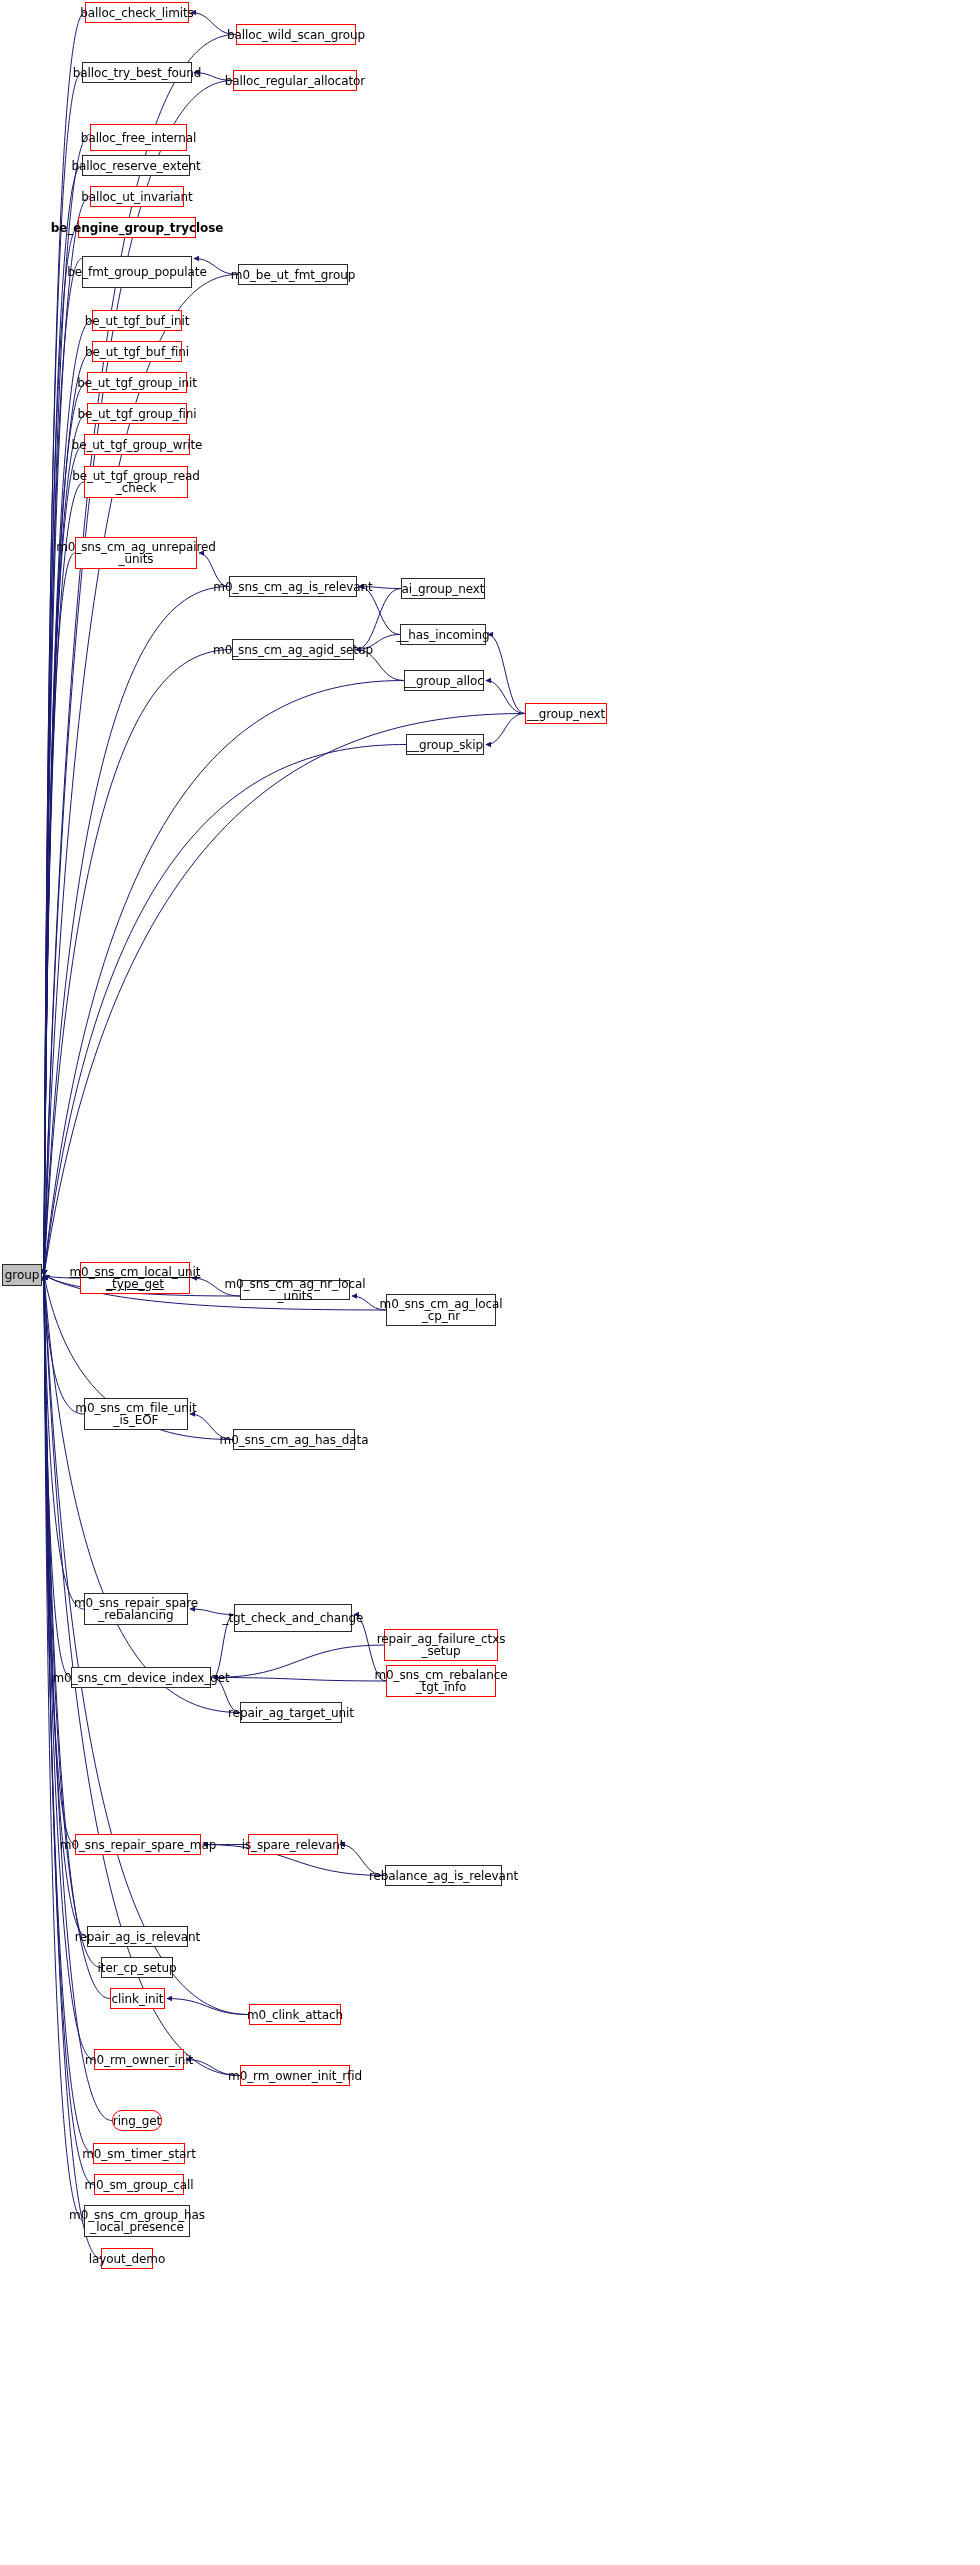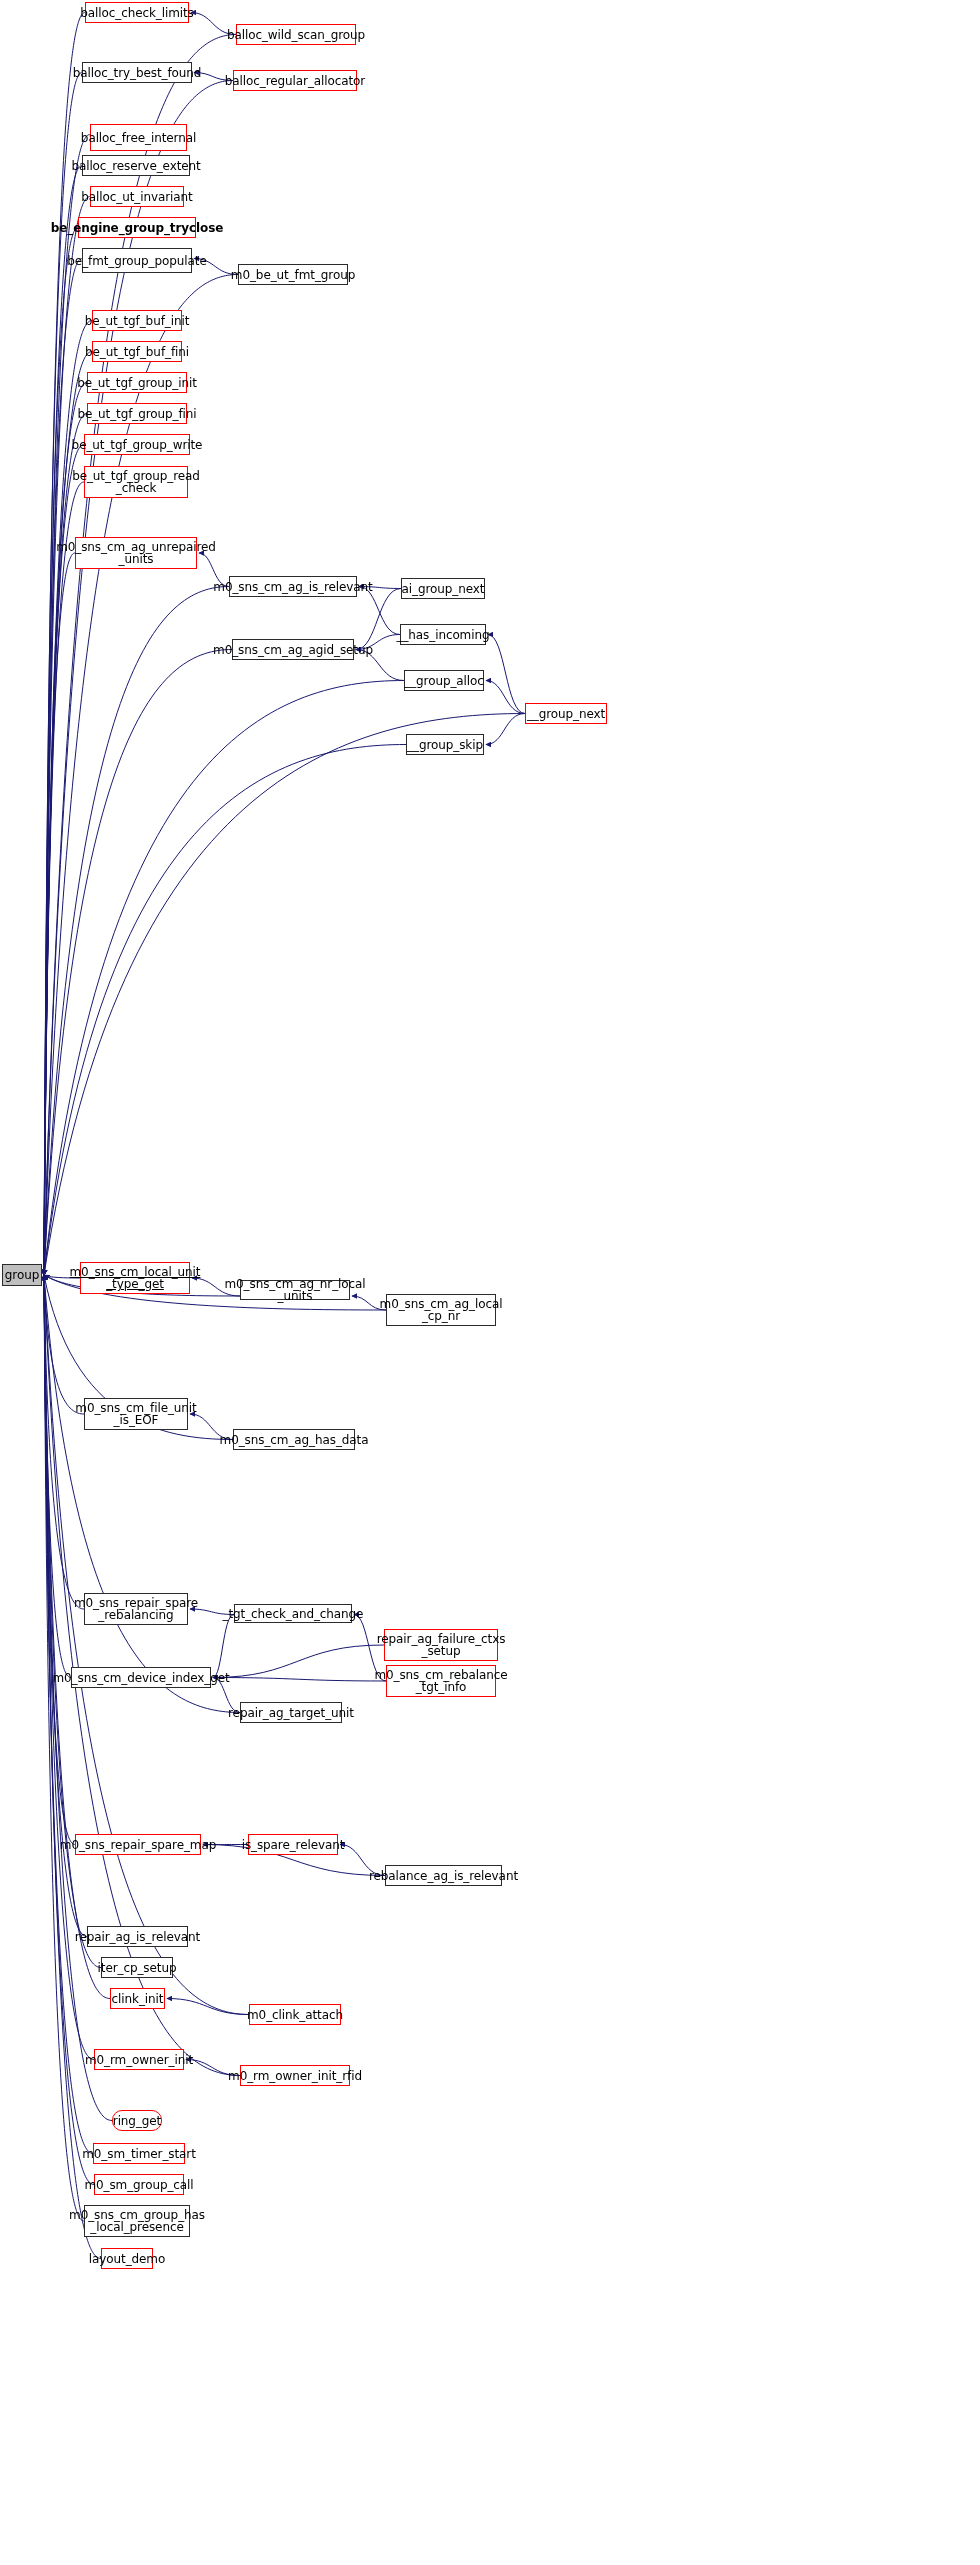--- a/index.html
+++ b/index.html
@@ -133,21 +133,21 @@
   <div id="node-layer">
       <div class="node root" style="left: 2px; top: 1264px; width: 40px; height: 22px;">group</div>
       <div class="node red" style="left: 85px; top: 2px; width: 104px; height: 21px;">balloc_check_limits</div>
       <div class="node red" style="left: 236px; top: 24px; width: 120px; height: 21px;">balloc_wild_scan_group</div>
       <div class="node black" style="left: 82px; top: 62px; width: 110px; height: 21px;">balloc_try_best_found</div>
       <div class="node red" style="left: 233px; top: 70px; width: 124px; height: 21px;">balloc_regular_allocator</div>
       <div class="node red" style="left: 90px; top: 124px; width: 97px; height: 27px; text-align: right;">balloc_free_internal</div>
       <div class="node black" style="left: 82px; top: 155px; width: 108px; height: 21px;">balloc_reserve_extent</div>
       <div class="node red" style="left: 90px; top: 186px; width: 94px; height: 21px;">balloc_ut_invariant</div>
       <div class="node red" style="left: 78px; top: 217px; width: 118px; height: 21px; font-weight: bold;">be_engine_group_tryclose</div>
-      <div class="node black" style="left: 82px; top: 248px; width: 110px; height: 25px;">be_fmt_group_populate</div>
+      <div class="node black" style="left: 82px; top: 256px; width: 110px; height: 32px;">be_fmt_group_populate</div>
       <div class="node black" style="left: 238px; top: 264px; width: 110px; height: 21px;">m0_be_ut_fmt_group</div>
       <div class="node red" style="left: 92px; top: 310px; width: 90px; height: 21px;">be_ut_tgf_buf_init</div>
       <div class="node red" style="left: 92px; top: 341px; width: 90px; height: 21px;">be_ut_tgf_buf_fini</div>
       <div class="node red" style="left: 87px; top: 372px; width: 100px; height: 21px;">be_ut_tgf_group_init</div>
       <div class="node red" style="left: 87px; top: 403px; width: 100px; height: 21px;">be_ut_tgf_group_fini</div>
       <div class="node red" style="left: 84px; top: 434px; width: 106px; height: 21px;">be_ut_tgf_group_write</div>
       <div class="node red" style="left: 84px; top: 466px; width: 104px; height: 32px;">be_ut_tgf_group_read
 _check</div>
       <div class="node red" style="left: 75px; top: 537px; width: 122px; height: 32px;">m0_sns_cm_ag_unrepaired
 _units</div>
@@ -162,21 +162,21 @@
 _type_get</div>
       <div class="node black" style="left: 240px; top: 1280px; width: 110px; height: 20px;">m0_sns_cm_ag_nr_local
 _units</div>
       <div class="node black" style="left: 386px; top: 1294px; width: 110px; height: 32px;">m0_sns_cm_ag_local
 _cp_nr</div>
       <div class="node black" style="left: 84px; top: 1398px; width: 104px; height: 32px;">m0_sns_cm_file_unit
 _is_EOF</div>
       <div class="node black" style="left: 233px; top: 1429px; width: 122px; height: 21px;">m0_sns_cm_ag_has_data</div>
       <div class="node black" style="left: 84px; top: 1593px; width: 104px; height: 32px;">m0_sns_repair_spare
 _rebalancing</div>
-      <div class="node black" style="left: 234px; top: 1604px; width: 118px; height: 19px;">_tgt_check_and_change</div>
+      <div class="node black" style="left: 234px; top: 1604px; width: 118px; height: 28px;">_tgt_check_and_change</div>
       <div class="node red" style="left: 384px; top: 1629px; width: 114px; height: 32px;">repair_ag_failure_ctxs
 _setup</div>
       <div class="node black" style="left: 71px; top: 1667px; width: 140px; height: 21px;">m0_sns_cm_device_index_get</div>
       <div class="node red" style="left: 386px; top: 1665px; width: 110px; height: 32px;">m0_sns_cm_rebalance
 _tgt_info</div>
       <div class="node black" style="left: 240px; top: 1702px; width: 102px; height: 21px;">repair_ag_target_unit</div>
       <div class="node red" style="left: 75px; top: 1834px; width: 126px; height: 21px;">m0_sns_repair_spare_map</div>
       <div class="node red" style="left: 248px; top: 1834px; width: 90px; height: 21px;">is_spare_relevant</div>
       <div class="node black" style="left: 385px; top: 1865px; width: 117px; height: 21px;">rebalance_ag_is_relevant</div>
       <div class="node black" style="left: 87px; top: 1926px; width: 101px; height: 21px;">repair_ag_is_relevant</div>

